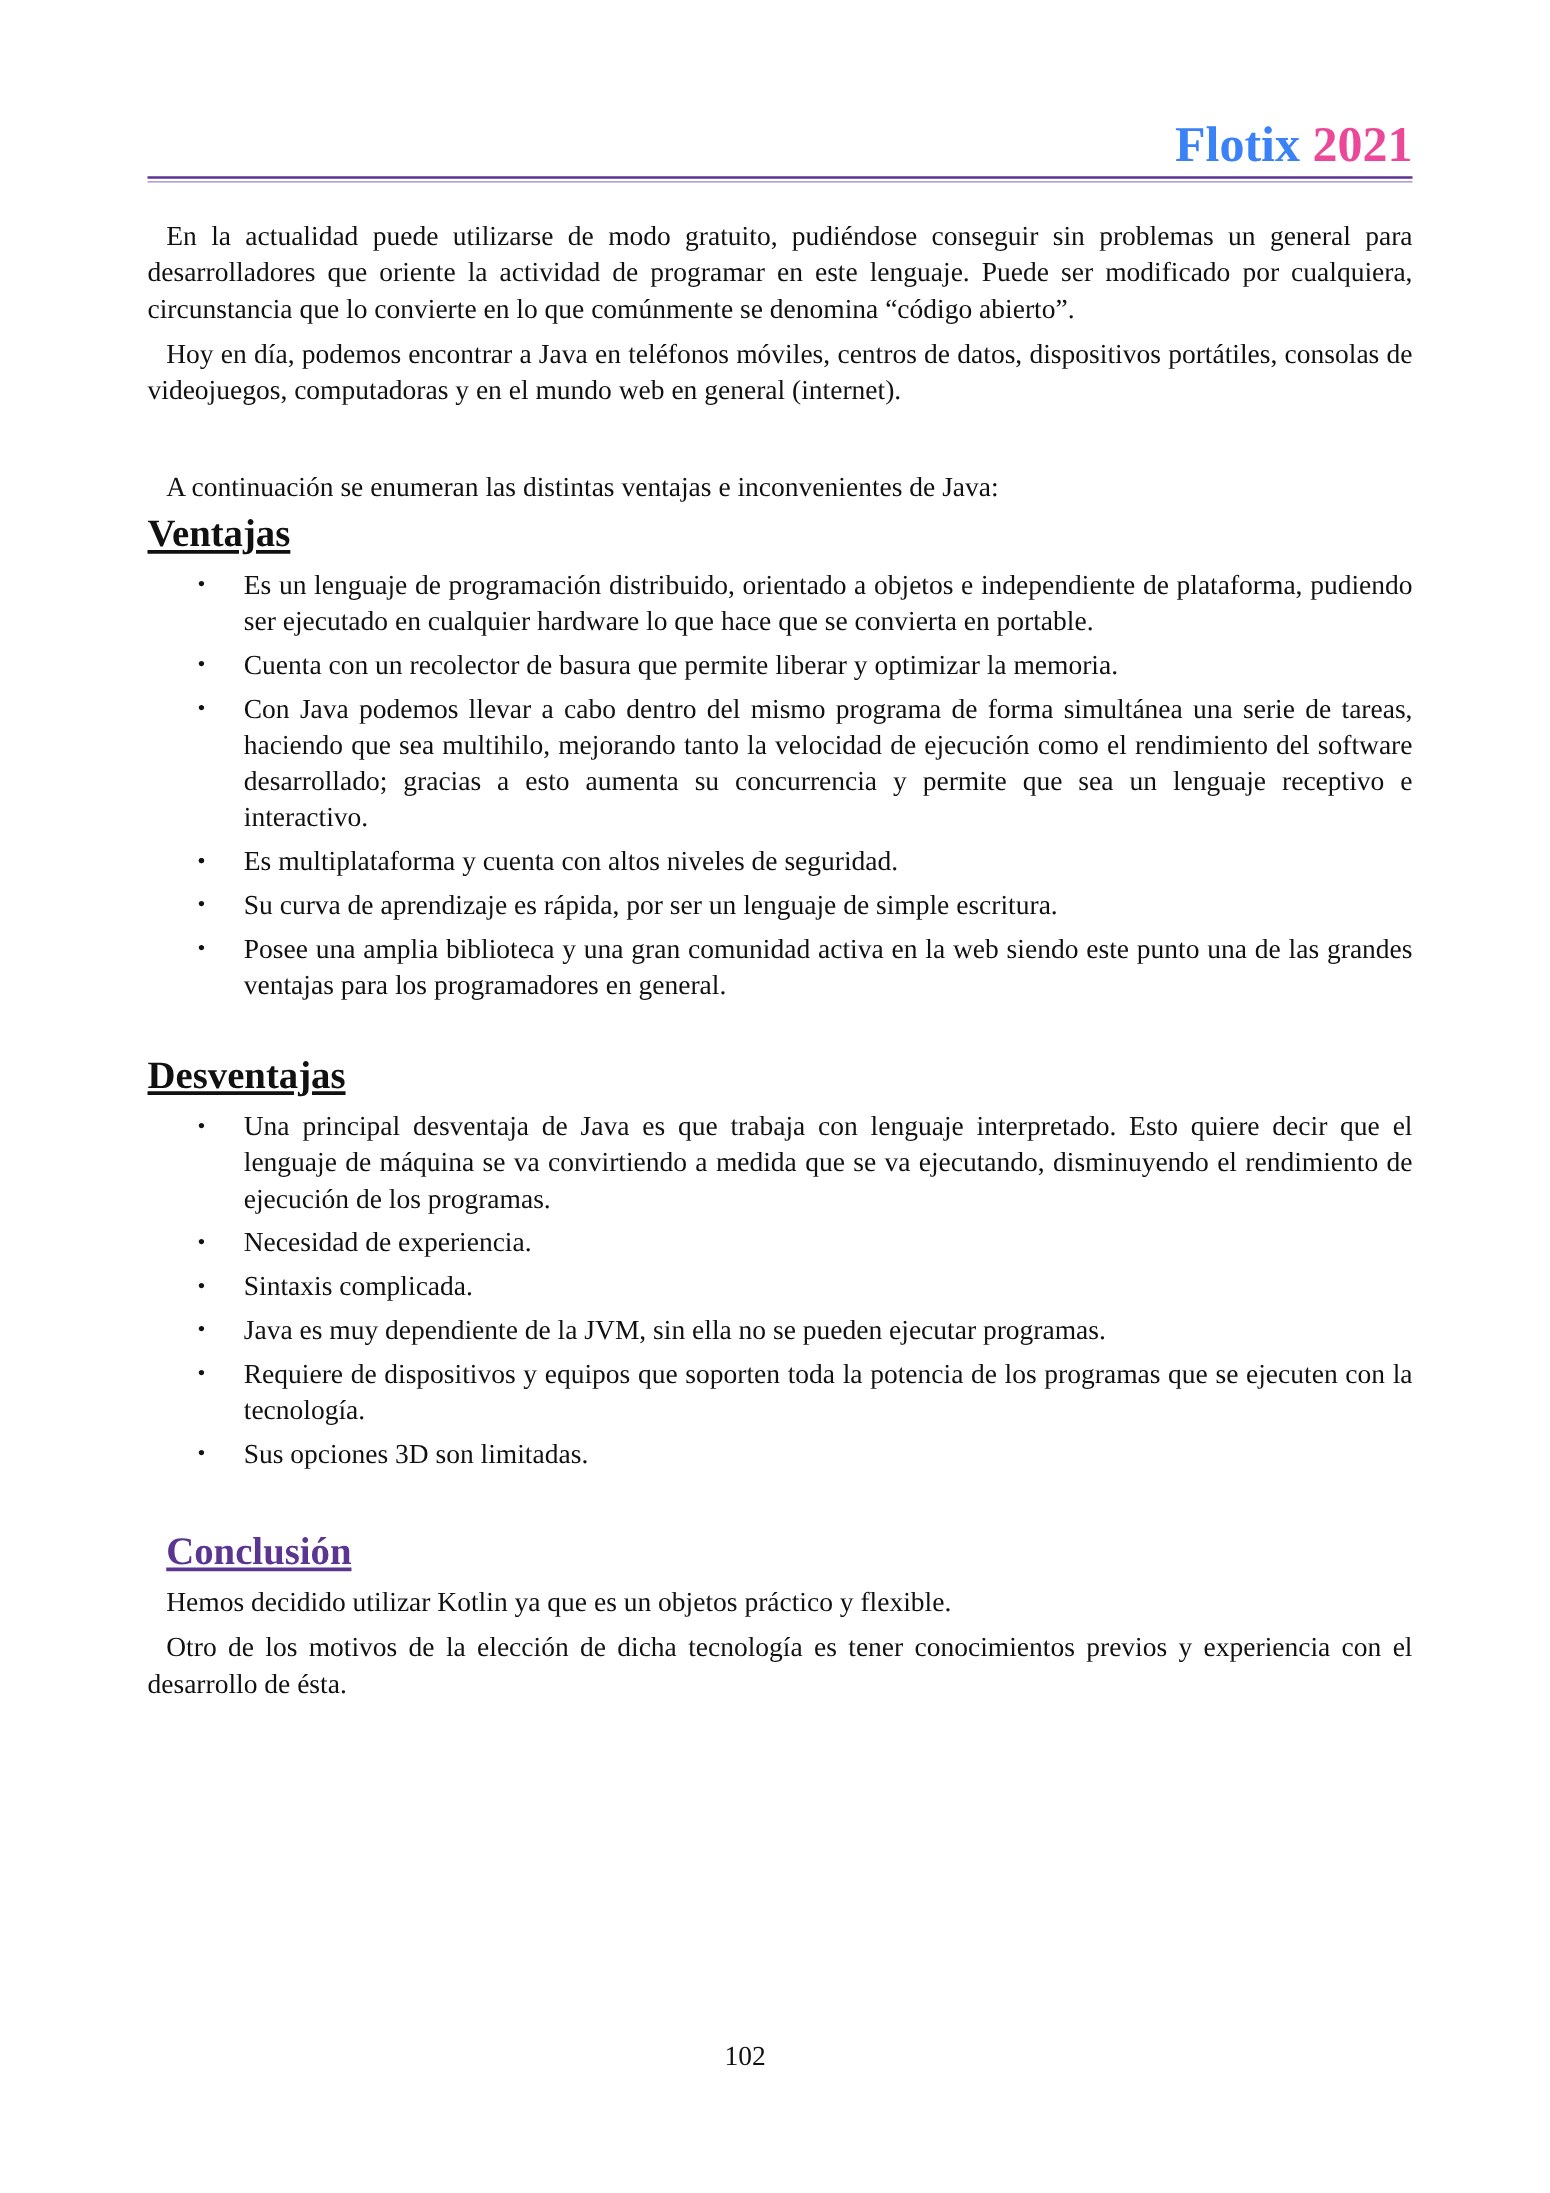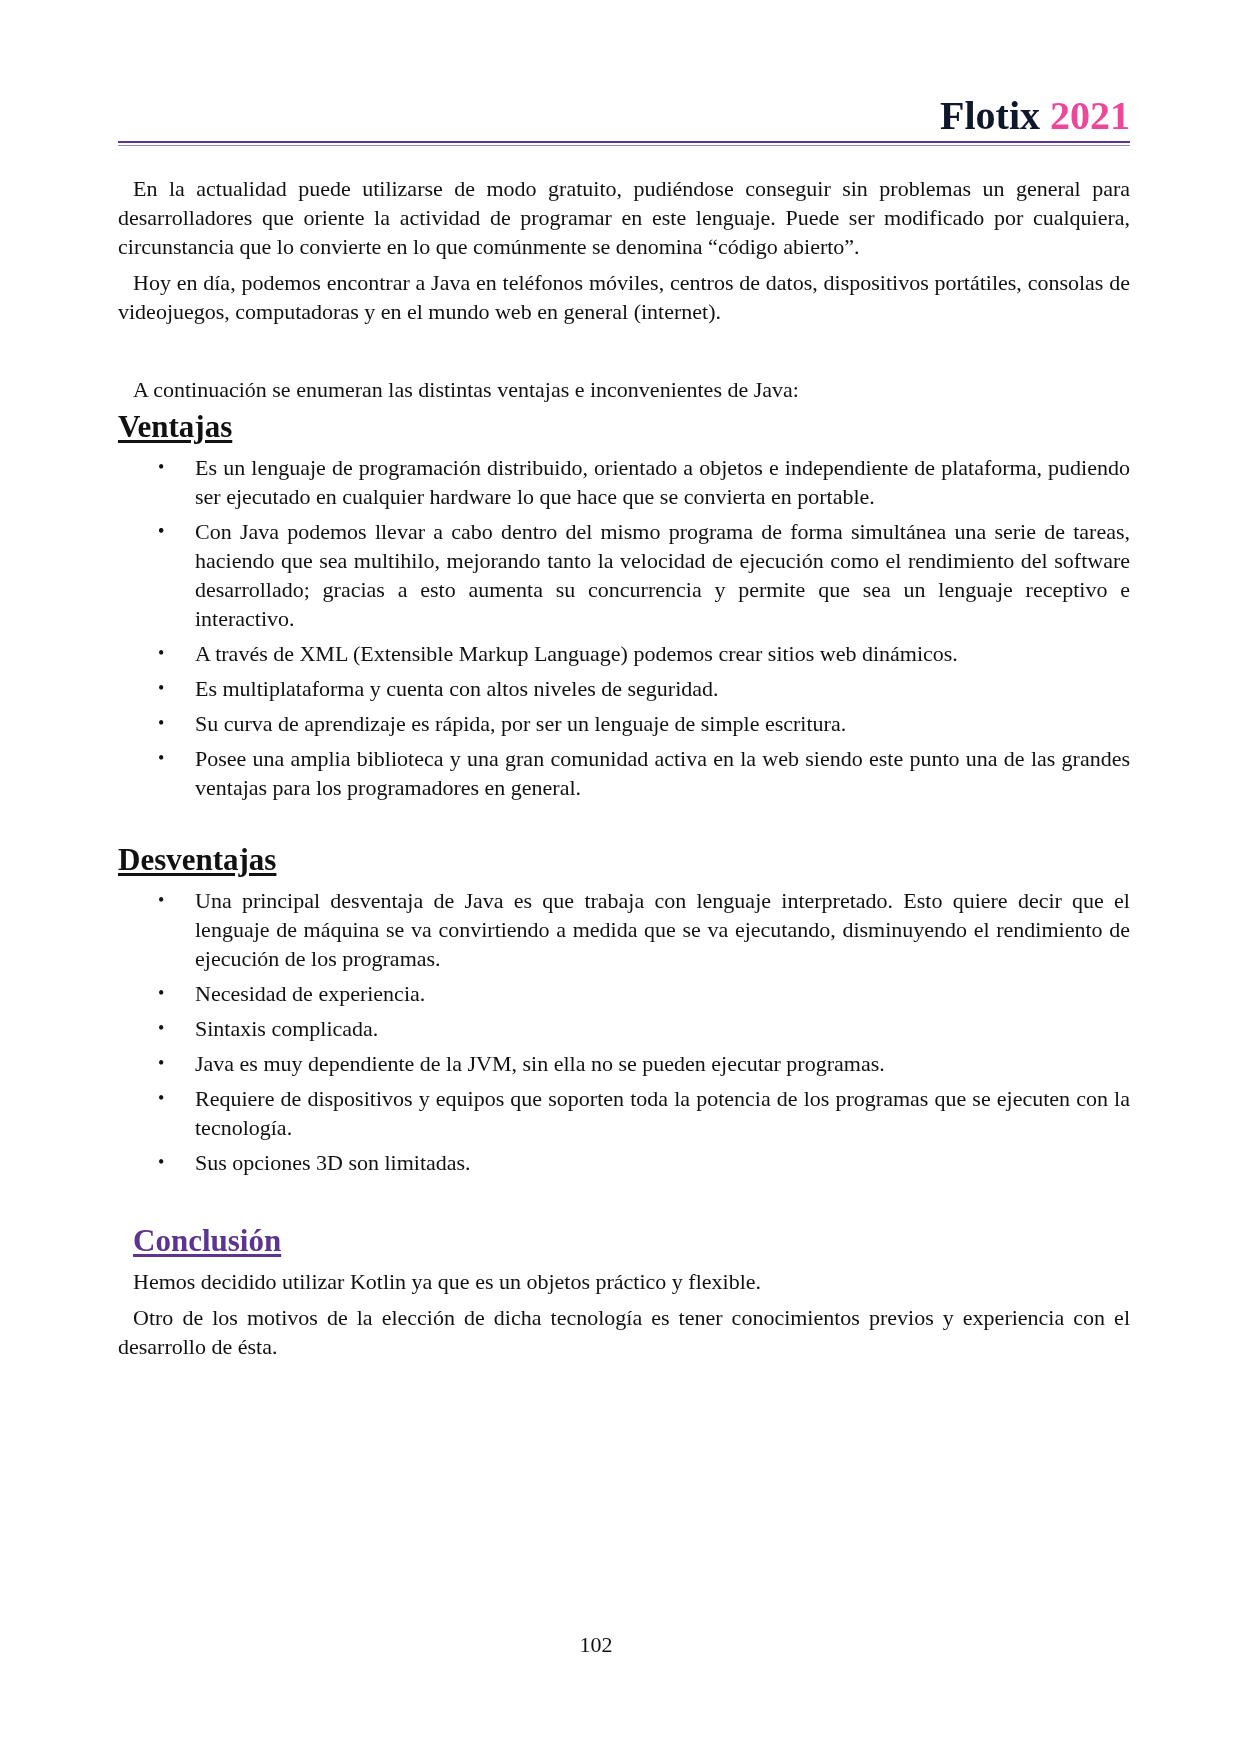--- a/index.html
+++ b/index.html
@@ -18,21 +18,21 @@
     .header {
       position: absolute;
       left: 118px;
       top: 92px;
       width: 1012px;
       text-align: right;
       font-weight: bold;
       font-size: 40px;
       line-height: 48px;
     }
-    .header .brand { color: #0f172a; }
+    .header .brand { color: #3b82f6; }
     .header .year { color: #ec4899; }
     .header-rule {
       position: absolute;
       left: 118px;
       top: 141px;
       width: 1012px;
       height: 2px;
       background: #5b3590;
     }
     .header-rule2 {
@@ -109,23 +109,23 @@
 
 <div class="content">
   <p>En la actualidad puede utilizarse de modo gratuito, pudiéndose conseguir sin problemas un general para desarrolladores que oriente la actividad de programar en este lenguaje. Puede ser modificado por cualquiera, circunstancia que lo convierte en lo que comúnmente se denomina “código abierto”.</p>
   <p>Hoy en día, podemos encontrar a Java en teléfonos móviles, centros de datos, dispositivos portátiles, consolas de videojuegos, computadoras y en el mundo web en general (internet).</p>
   <div class="spacer-lg"></div>
   <p>A continuación se enumeran las distintas ventajas e inconvenientes de Java:</p>
 
   <div class="section-heading">Ventajas</div>
   <ul class="bullets">
     <li><span class="bullet">•</span><span>Es un lenguaje de programación distribuido, orientado a objetos e independiente de plataforma, pudiendo ser ejecutado en cualquier hardware lo que hace que se convierta en portable.</span></li>
+    <li><span class="bullet">•</span><span>Cuenta con un recolector de basura que permite liberar y optimizar la memoria.</span></li>
+    <li><span class="bullet">•</span><span>Con Java podemos llevar a cabo dentro del mismo programa de forma simultánea una serie de tareas, haciendo que sea multihilo, mejorando tanto la velocidad de ejecución como el rendimiento del software desarrollado; gracias a esto aumenta su concurrencia y permite que sea un lenguaje receptivo e interactivo.</span></li>
     <li><span class="bullet">•</span></li>
-    <li><span class="bullet">•</span><span>Con Java podemos llevar a cabo dentro del mismo programa de forma simultánea una serie de tareas, haciendo que sea multihilo, mejorando tanto la velocidad de ejecución como el rendimiento del software desarrollado; gracias a esto aumenta su concurrencia y permite que sea un lenguaje receptivo e interactivo.</span></li>
-    <li><span class="bullet">•</span><span>A través de XML (Extensible Markup Language) podemos crear sitios web dinámicos.</span></li>
     <li><span class="bullet">•</span><span>Es multiplataforma y cuenta con altos niveles de seguridad.</span></li>
     <li><span class="bullet">•</span><span>Su curva de aprendizaje es rápida, por ser un lenguaje de simple escritura.</span></li>
     <li><span class="bullet">•</span><span>Posee una amplia biblioteca y una gran comunidad activa en la web siendo este punto una de las grandes ventajas para los programadores en general.</span></li>
   </ul>
 
   <div class="gap-before-desv"></div>
   <div class="section-heading">Desventajas</div>
   <ul class="bullets">
     <li><span class="bullet">•</span><span>Una principal desventaja de Java es que trabaja con lenguaje interpretado. Esto quiere decir que el lenguaje de máquina se va convirtiendo a medida que se va ejecutando, disminuyendo el rendimiento de ejecución de los programas.</span></li>
     <li><span class="bullet">•</span><span>Necesidad de experiencia.</span></li>

